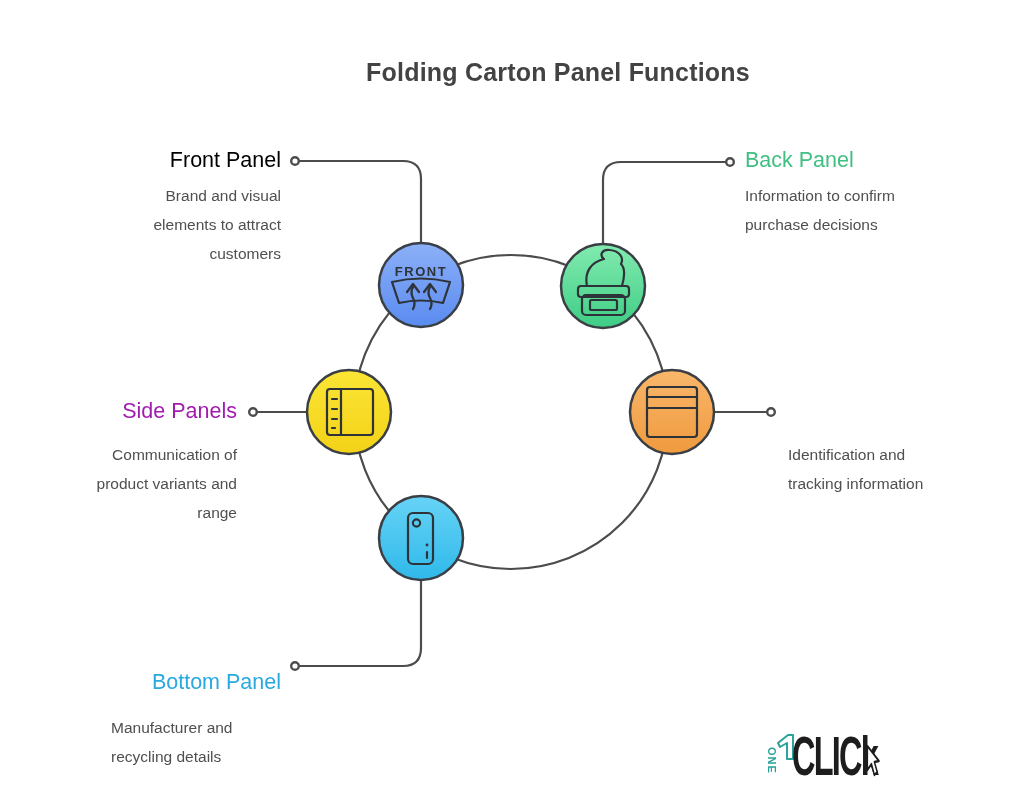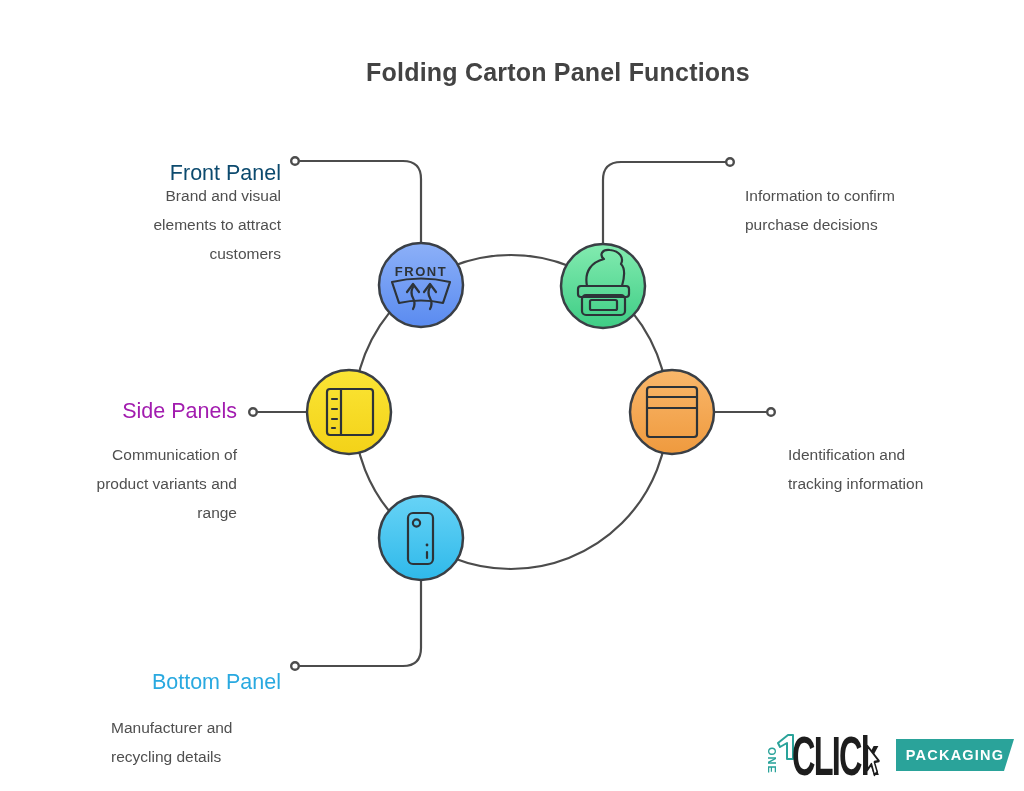--- a/index.html
+++ b/index.html
@@ -11,21 +11,21 @@
     position:absolute;left:0;top:58px;width:1024px;margin:0;
     text-align:center;font-size:25px;font-weight:bold;color:#434343;letter-spacing:.2px;padding-left:46px;
   }
   .diagram-svg{position:absolute;left:0;top:0;}
   .panel-label{
     position:absolute;font-size:21.5px;line-height:27px;font-weight:normal;
   }
   .panel-desc{
     position:absolute;font-size:15.5px;line-height:29px;color:#4f4f4f;
   }
-  .label-front{left:61px;top:147px;width:220px;text-align:right;color:#0c4a6e;margin-top:13px;}
+  .label-front{left:61px;top:147px;width:220px;text-align:right;color:#000000;}
   .desc-front{left:121px;top:181px;width:160px;text-align:right;}
   .label-back{left:745px;top:147px;width:240px;text-align:left;color:#3fbf81;}
   .desc-back{left:745px;top:181px;width:190px;text-align:left;}
   .label-side{left:17px;top:398px;width:220px;text-align:right;color:#a21caf;}
   .desc-side{left:72px;top:440px;width:165px;text-align:right;}
   .label-top{left:788px;top:398px;width:220px;text-align:left;color:#f2994a;}
   .desc-top{left:788px;top:440px;width:175px;text-align:left;}
   .label-bottom{left:61px;top:669px;width:220px;text-align:right;color:#29a9e0;}
   .desc-bottom{left:111px;top:713px;width:170px;}
 
@@ -148,34 +148,34 @@
         <circle cx="416.5" cy="523" r="3.6"></circle>
         <circle cx="427" cy="545" r="1.4" fill="#2d3338" stroke="none"></circle>
         <path d="M 427 552 V 558"></path>
       </g>
     </g>
   </svg>
 
   <div class="panel-label label-front">Front Panel</div>
   <div class="panel-desc desc-front">Brand and visual elements to attract customers</div>
 
+  <div class="panel-label label-back">Back Panel</div>
   <div class="panel-desc desc-back">Information to confirm purchase decisions</div>
 
   <div class="panel-label label-side">Side Panels</div>
   <div class="panel-desc desc-side">Communication of product variants and range</div>
 
   <div class="panel-desc desc-top">Identification and tracking information</div>
 
   <div class="panel-label label-bottom">Bottom Panel</div>
   <div class="panel-desc desc-bottom">Manufacturer and recycling details</div>
 
   <div class="logo">
     <div class="logo-one">ONE</div>
     <svg class="logo-one-glyph" width="21" height="28" viewBox="0 0 21 28">
       <path d="M3 10 L13 2 L18 2 L18 26 L12 26 L12 10 L5 14 Z" fill="#ffffff" stroke="#2aa39a" stroke-width="2" stroke-linejoin="round"></path>
     </svg>
     <div class="logo-click"><span>CLIC</span><span class="logo-k-wrap"><span>k</span><svg class="logo-cursor" width="30" height="34" viewBox="0 0 30 34">
             <polygon points="3,2 3,26 10,20 15,31 20,28 15,18 23,17" fill="#ffffff" stroke="#1d1d1d" stroke-width="2.5" stroke-linejoin="round"></polygon>
           </svg></span></div>
-    <div class="logo-packaging">PACKAGING</div>
   </div>
 
 </div>
 
 </body></html>

